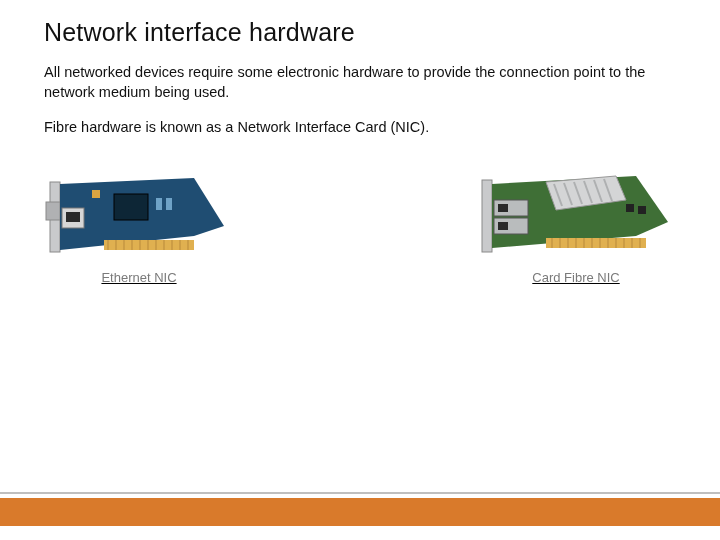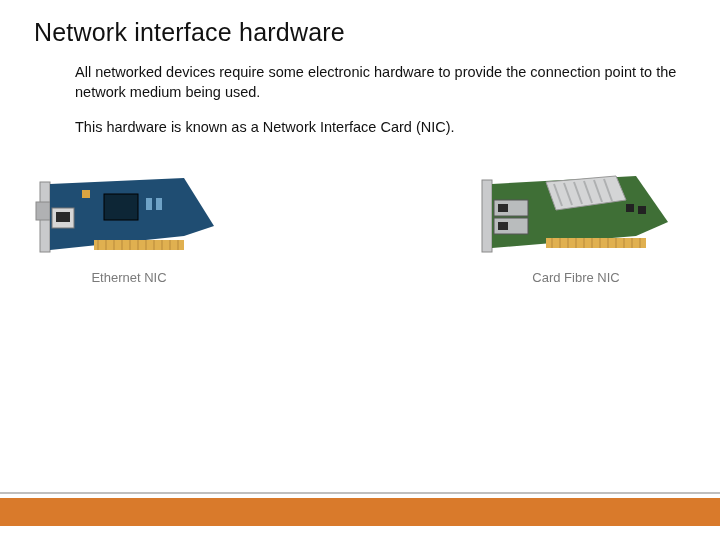--- a/index.html
+++ b/index.html
@@ -7,50 +7,50 @@
     width: 720px;
     height: 540px;
     font-family: Arial, Helvetica, sans-serif;
     background: #ffffff;
     position: relative;
     overflow: hidden;
   }
   .slide {
     width: 100%;
     height: 100%;
-    padding: 18px 34px 0 34px;
+    padding: 18px 34px 0 44px;
     position: relative;
   }
   .title {
     font-size: 25px;
     font-weight: 400;
     color: #111;
     margin-bottom: 16px;
     letter-spacing: 0.2px;
   }
   .para {
     font-size: 14.5px;
     line-height: 1.35;
     color: #111;
     margin-bottom: 16px;
     max-width: 640px;
-    margin-left: 41px;
   }
   .figures {
     display: flex;
     justify-content: space-between;
     align-items: flex-end;
     margin-top: 4px;
     padding: 0 10px 0 0;
   }
   .fig {
     display: flex;
     flex-direction: column;
     align-items: center;
     gap: 4px;
+    text-decoration: underline;
   }
   .fig svg { display: block; }
   .caption {
     font-size: 13px;
     color: #7a7a7a;
     font-weight: 400;
     margin-top: 2px;
   }
   .footer-bar {
     position: absolute;
@@ -70,21 +70,21 @@
   }
 </style>
 </head>
 <body>
 
 <div class="slide">
 
   <h1 class="title">Network interface hardware</h1>
 
   <p class="para">All networked devices require some electronic hardware to provide the connection point to the network medium being used.</p>
-  <p class="para">This hardware is known as a Network Interface Card (NIC).</p>
+  <p class="para">Fibre hardware is known as a Network Interface Card (NIC).</p>
 
   <div class="figures">
 
     <div class="fig">
       <span>
         <svg width="190" height="110" viewBox="0 0 190 110">
 
           <rect x="6" y="28" width="10" height="70" fill="#c9cacc" stroke="#8a8a8a"></rect>
           <rect x="2" y="48" width="14" height="18" fill="#b0b1b3" stroke="#8a8a8a"></rect>
 

